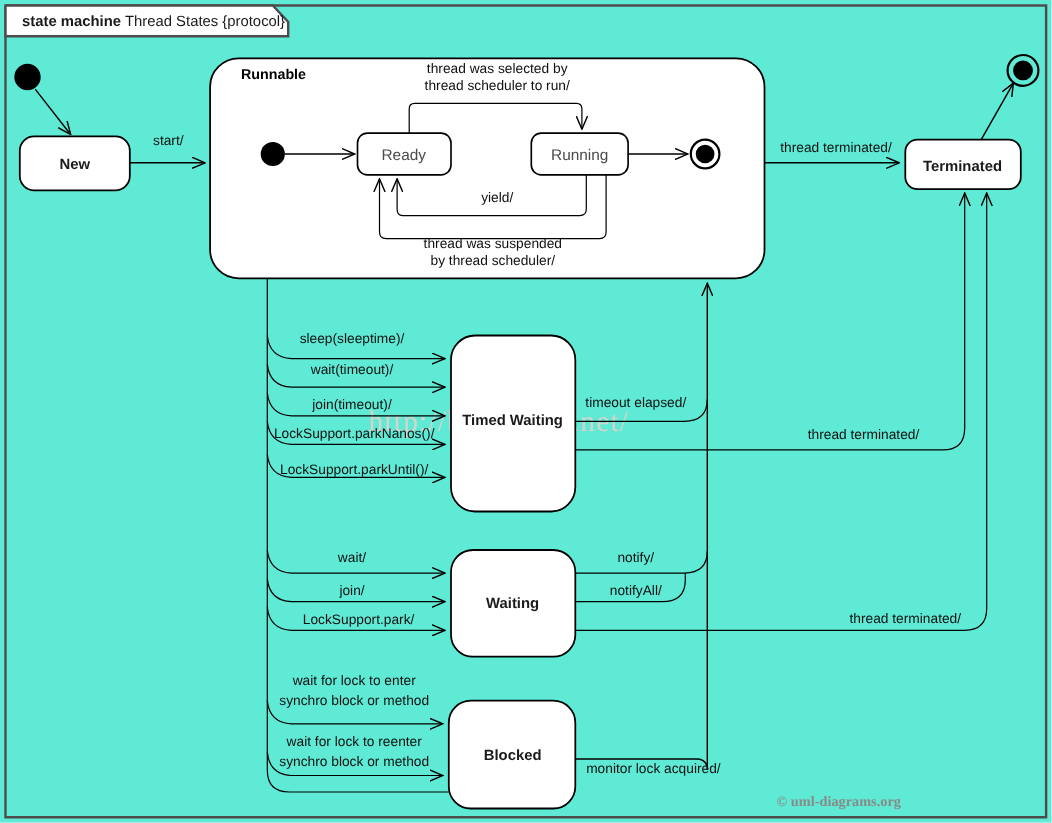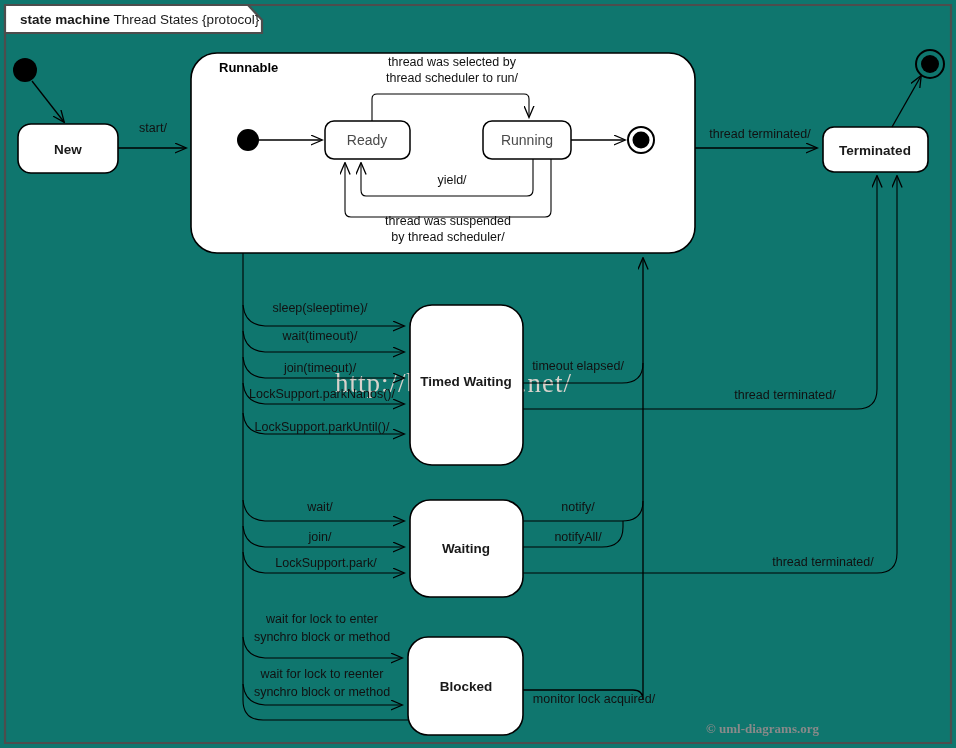--- a/index.html
+++ b/index.html
@@ -1,17 +1,17 @@
 <!DOCTYPE html>
 <html><head>
 <meta charset="utf-8">
 <style>
   html,body{margin:0;padding:0;background:#ffffff;}
   body{font-family:"Liberation Sans",sans-serif;}
-  #canvas{position:relative;width:956px;height:748px;background:#0f766e;overflow:hidden;}
+  #canvas{position:relative;width:956px;height:748px;background:#5eead4;overflow:hidden;}
   svg{display:block;}
   .frame-line{fill:none;stroke:#4d4d4d;stroke-width:2.2;}
   .frame-tab{fill:#ffffff;stroke:#4d4d4d;stroke-width:2.2;}
   .frame-label{font-size:13.5px;fill:#1a1a1a;}
   .frame-label .kw{font-weight:bold;}
   .region{fill:#ffffff;stroke:#000000;stroke-width:1.6;}
   .state-box{fill:#ffffff;stroke:#000000;stroke-width:1.6;}
   .state-box-thin{fill:#ffffff;stroke:#000000;stroke-width:1.5;}
   .state-label{font-size:13.5px;font-weight:bold;fill:#1a1a1a;text-anchor:middle;}
   .state-label-gray{font-size:14px;fill:#4a4a4a;text-anchor:middle;}

